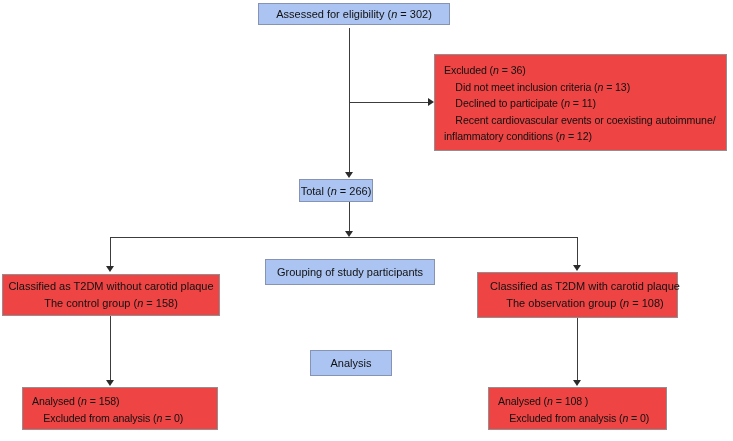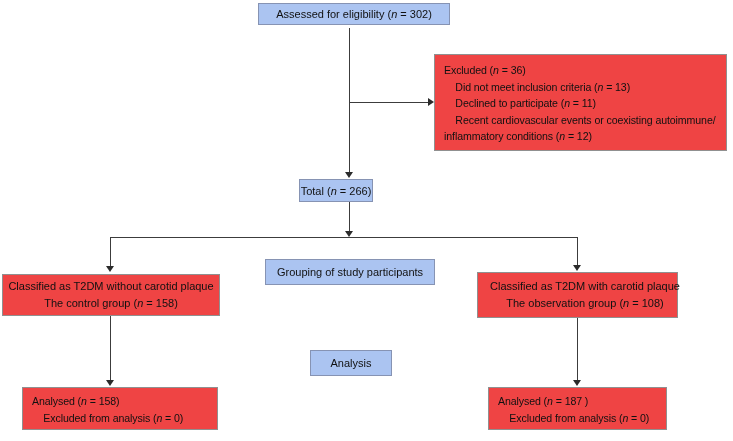--- a/index.html
+++ b/index.html
@@ -106,15 +106,15 @@
   <div class="box blue" style="left:265px; top:259px; width:170px; height:26px;"><div class="tline"><span>Grouping of study participants</span></div></div>
 
   <div class="box white center group" style="left:2px; top:274px; width:218px; height:42px;"><div class="tline"><span>Classified as T2DM without carotid plaque</span></div><div class="tline"><span>The control group (</span><em>n</em><span> = 158)</span></div></div>
 
   <div class="box white center group" style="left:477px; top:272px; width:201px; height:46px;padding-left:15px;"><div class="tline"><span>Classified as T2DM with carotid plaque</span></div><div class="tline"><span>The observation group (</span><em>n</em><span> = 108)</span></div></div>
 
   <div class="box blue" style="left:310px; top:342px; width:82px; height:26px;margin-top:8px;"><div class="tline"><span>Analysis</span></div></div>
 
   <div class="box white pad" style="left:22px; top:387px; width:196px; height:43px; padding-top:5px;"><div class="tline"><span>Analysed (</span><em>n</em><span> = 158)</span></div><div class="tline"><span>    Excluded from analysis (</span><em>n</em><span> = 0)</span></div></div>
 
-  <div class="box white pad" style="left:488px; top:387px; width:179px; height:43px; padding-top:5px;"><div class="tline"><span>Analysed (</span><em>n</em><span> = 187 )</span></div><div class="tline"><span>    Excluded from analysis (</span><em>n</em><span> = 0)</span></div></div>
+  <div class="box white pad" style="left:488px; top:387px; width:179px; height:43px; padding-top:5px;"><div class="tline"><span>Analysed (</span><em>n</em><span> = 108 )</span></div><div class="tline"><span>    Excluded from analysis (</span><em>n</em><span> = 0)</span></div></div>
 
 </div>
 
 </body></html>

